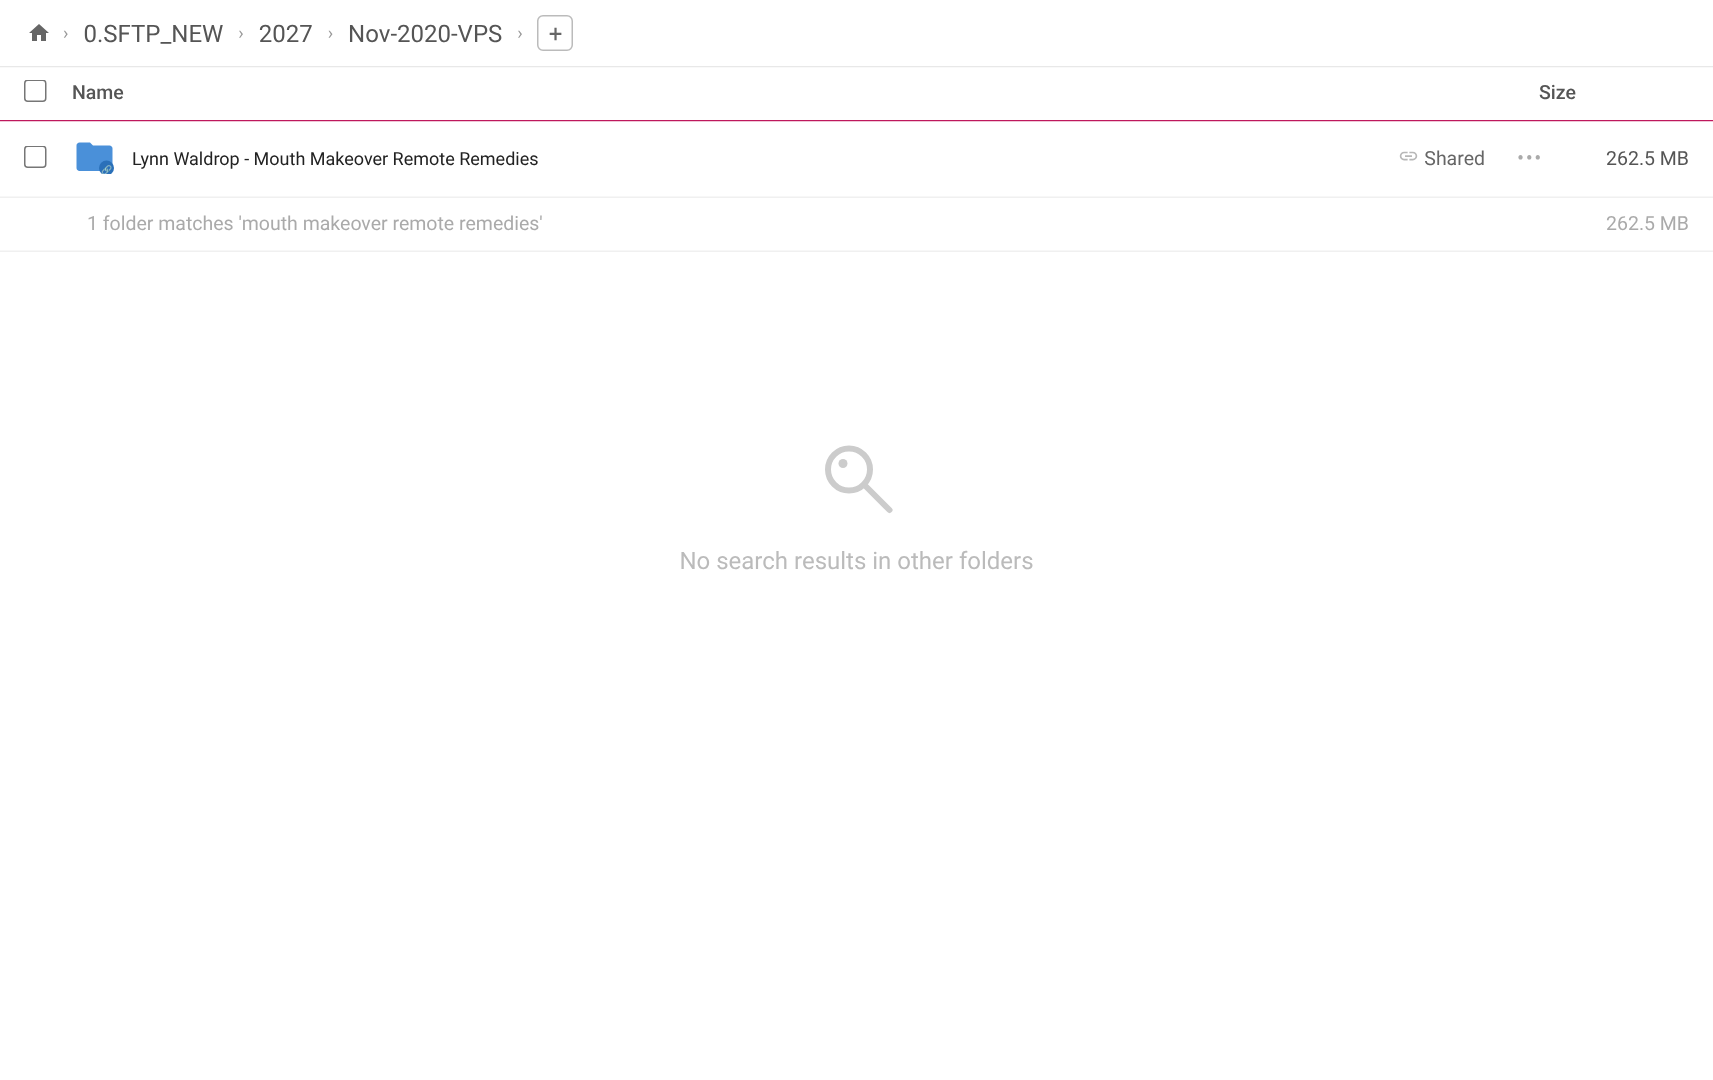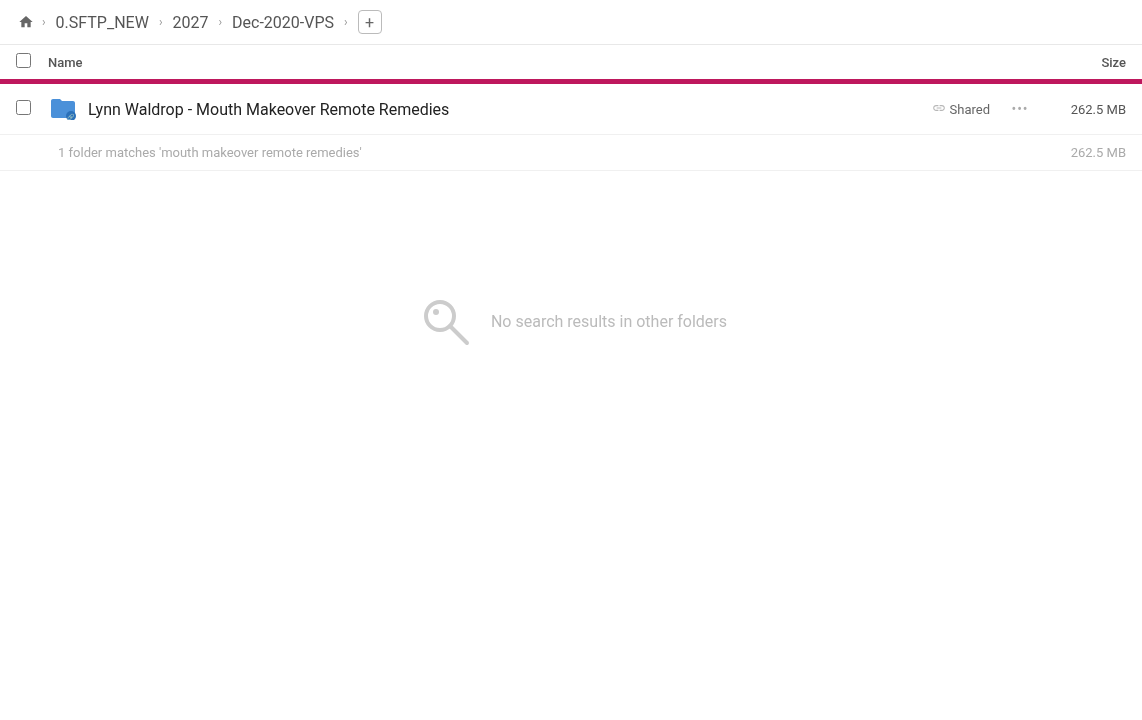--- a/index.html
+++ b/index.html
@@ -54,36 +54,36 @@
       color: #666;
       font-size: 16px;
       margin-left: 4px;
     }
 
     
     .column-header {
       display: flex;
       align-items: center;
       padding: 8px 16px;
-      border-bottom: 5px solid #be185d;
+      border-bottom: 1px solid #be185d;
       background: #fff;
     }
     .col-checkbox {
       width: 32px;
       flex-shrink: 0;
     }
     .col-name {
       flex: 1;
       font-size: 13px;
       color: #555;
       font-weight: 500;
     }
     .col-size {
       width: 100px;
-      text-align: right;
+      text-align: left;
       font-size: 13px;
       color: #555;
       font-weight: 500;
     }
 
     
     .file-row {
       display: flex;
       align-items: center;
       padding: 10px 16px;
@@ -99,21 +99,21 @@
       width: 30px;
       height: 30px;
       display: flex;
       align-items: center;
       justify-content: center;
       margin-right: 10px;
       flex-shrink: 0;
     }
     .file-name-text {
       flex: 1;
-      font-size: 16px;
+      font-size: 12px;
       color: #222;
     }
     .shared-badge {
       display: flex;
       align-items: center;
       gap: 4px;
       color: #666;
       font-size: 13px;
       margin-right: 16px;
       text-align: center;
@@ -154,21 +154,21 @@
     }
     .summary-size {
       font-size: 13px;
       color: #aaa;
       margin-right: 0;
     }
 
     
     .empty-state {
       display: flex;
-      flex-direction: row;
+      flex-direction: column;
       align-items: center;
       justify-content: center;
       padding: 120px 0 60px;
       gap: 16px;
     }
     .search-icon-large {
       width: 60px;
       height: 60px;
       color: #ccc;
     }
@@ -190,21 +190,21 @@
   <div class="breadcrumb-home">
     <svg width="16" height="16" viewBox="0 0 24 24" fill="currentColor">
       <path d="M10 20v-6h4v6h5v-8h3L12 3 2 12h3v8z"></path>
     </svg>
   </div>
   <span class="breadcrumb-sep">›</span>
   <span class="breadcrumb-item">0.SFTP_NEW</span>
   <span class="breadcrumb-sep">›</span>
   <span class="breadcrumb-item">2027</span>
   <span class="breadcrumb-sep">›</span>
-  <span class="breadcrumb-item">Dec-2020-VPS</span>
+  <span class="breadcrumb-item">Nov-2020-VPS</span>
   <span class="breadcrumb-sep">›</span>
   <div class="breadcrumb-add">+</div>
 </div>
 
 <div class="column-header">
   <div class="col-checkbox">
     <input type="checkbox" style="">
   </div>
   <div class="col-name">Name</div>
   <div class="col-size">Size</div>

